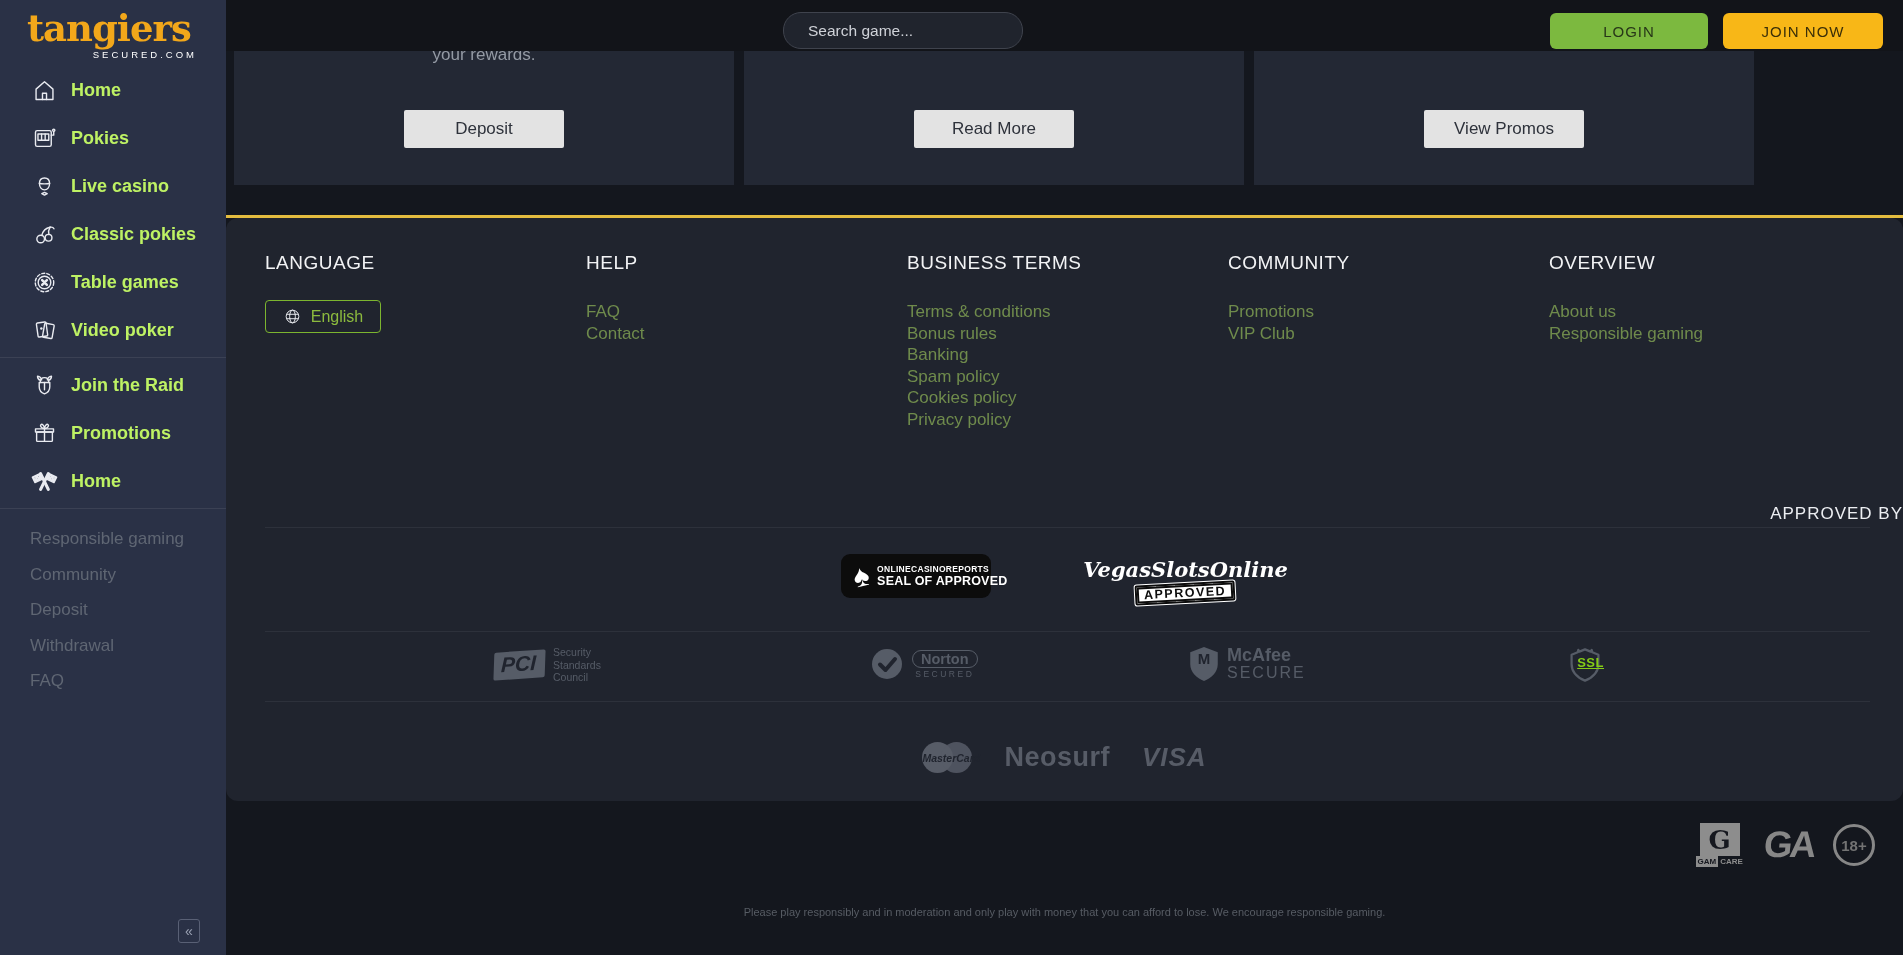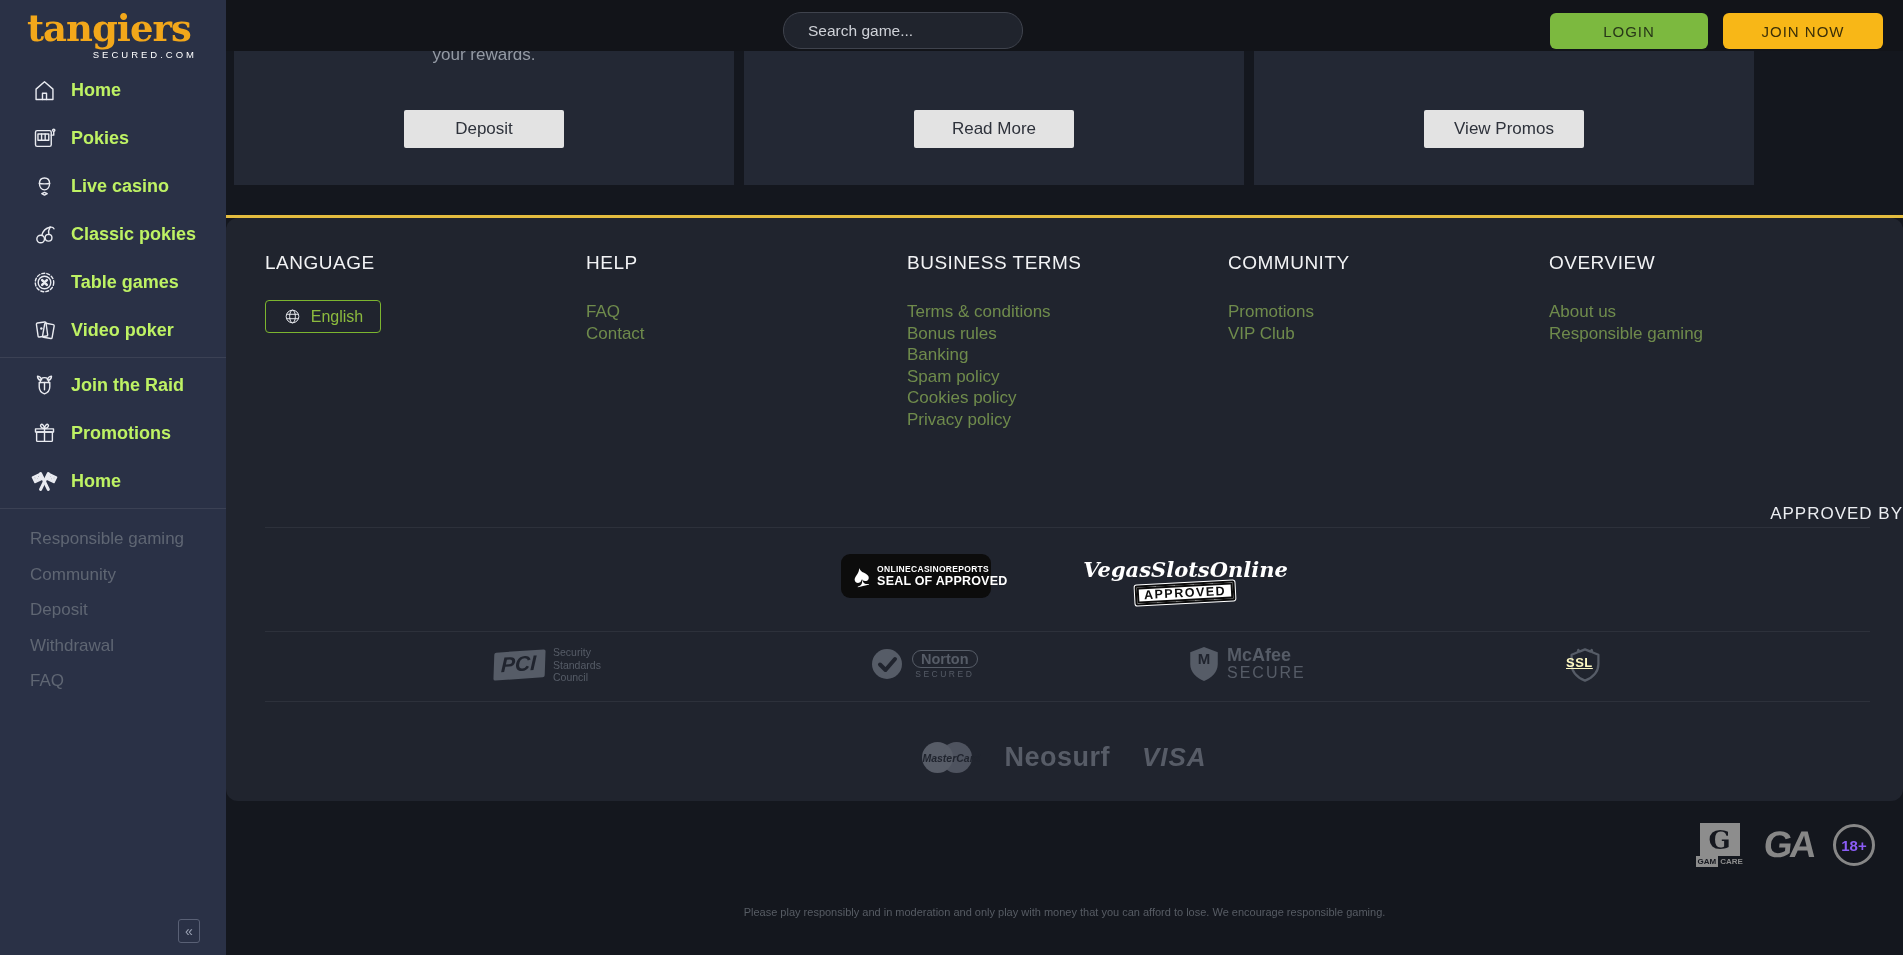--- a/index.html
+++ b/index.html
@@ -75,40 +75,40 @@
   .norton-sub { display:block; font-size:8.5px; letter-spacing:2.5px; color:#565c67; text-align:center; margin-top:1px; }
   .mcafee { left:962px; gap:7px; }
   .shield-wrap { position:relative; width:32px; height:36px; }
   .shield-wrap svg { width:32px; height:36px; }
   .shield-m { position:absolute; left:0; top:4px; width:100%; text-align:center; color:#20242e; font-weight:bold; font-size:15px; }
   .mcafee-name { font-size:18px; font-weight:bold; color:#565c67; line-height:1.05; }
   .mcafee-sub { font-size:16px; letter-spacing:2px; color:#565c67; line-height:1.05; }
   .ssl { left:1340px; }
   .ssl-wrap { position:relative; width:38px; height:38px; }
   .ssl-wrap svg { width:38px; height:38px; }
-  .ssl-text { position:absolute; left:0; top:9px; width:100%; text-align:left; color:#fef9c3; font-weight:bold; font-size:13px; letter-spacing:0.5px;text-decoration:underline; }
+  .ssl-text { position:absolute; left:0; top:9px; width:100%; text-align:right; color:#84cc16; font-weight:bold; font-size:13px; letter-spacing:0.5px;text-decoration:underline; }
 
   .payments-row { position:absolute; top:524px; left:0; width:100%; display:flex; justify-content:center; align-items:center; gap:32px; }
   .mc { position:relative; width:50px; height:31px; }
   .mc-c1,.mc-c2 { position:absolute; top:0; width:31px; height:31px; border-radius:50%; background:#575c67; }
   .mc-c1 { left:0; } .mc-c2 { left:19px; opacity:0.85; }
   .mc-text { position:absolute; left:0; top:10px; width:100%; text-align:left; font-style:italic; font-weight:bold; font-size:10.5px; color:#20242e; z-index:2; }
   .neosurf { font-size:27px; font-weight:bold; color:#575c67; letter-spacing:0.5px; }
   .visa { font-size:26px; font-weight:bold; font-style:italic; color:#575c67; letter-spacing:1px; }
 
   
   .bottom-strip { position:absolute; left:0; top:801px; width:1677px; height:154px; background:#14171e; }
   .org-badges { position:absolute; right:28px; top:22px; display:flex; align-items:center; gap:20px; }
   .gamcare { width:48px; cursor:pointer; }
   .g-square { width:40px; height:33px; margin-left:4px; background:#8d8d8d; color:#16181f; font-family:"DejaVu Serif", serif; font-weight:bold; font-size:26px; display:flex; align-items:center; justify-content:center; }
   .g-caption { display:flex; width:48px; }
   .g-caption .gam { background:#8d8d8d; color:#16181f; font-size:8px; font-weight:bold; padding:1px 2px; flex:1; text-align:center; }
   .g-caption .care { color:#8d8d8d; font-size:8px; font-weight:bold; padding:1px 2px; flex:1; text-align:center; }
   .ga-logo { font-size:37px; font-weight:bold; color:#878787; letter-spacing:-3px; transform:skewX(-6deg); cursor:pointer; }
-  .age-badge { width:42px; height:42px; border:3px solid #878787; border-radius:50%; display:flex; align-items:center; justify-content:center; color:#8b5cf6; font-weight:bold; font-size:15px; }
+  .age-badge { width:42px; height:42px; border:3px solid #878787; border-radius:50%; display:flex; align-items:center; justify-content:center; color:#737373; font-weight:bold; font-size:15px; }
   .disclaimer { position:absolute; top:105px; left:0; width:100%; text-align:center; color:#575c64; font-size:11px; }
 </style>
 </head>
 <body>
 
 <div class="stage">
 
   <aside class="sidebar">
     <div class="logo-block">
       <div class="logo-title">tangiers</div>

